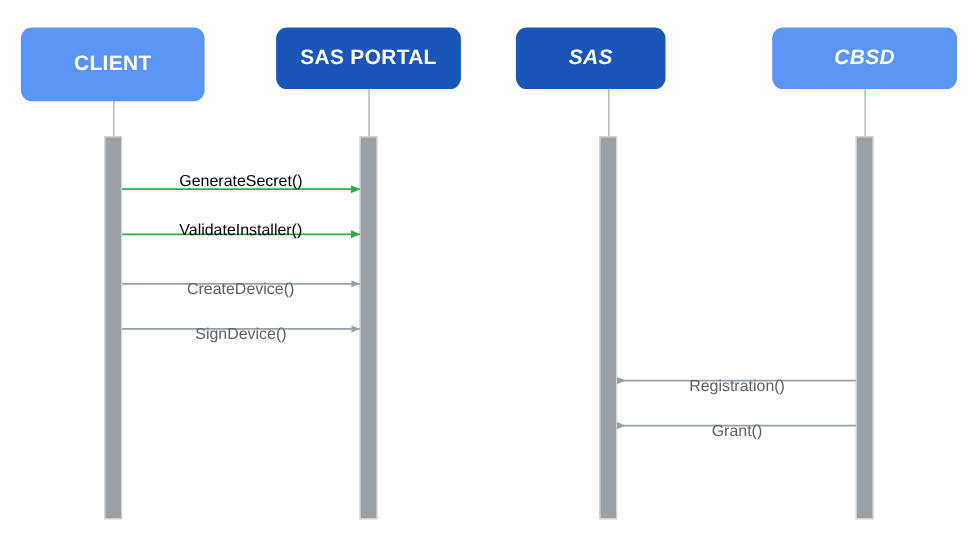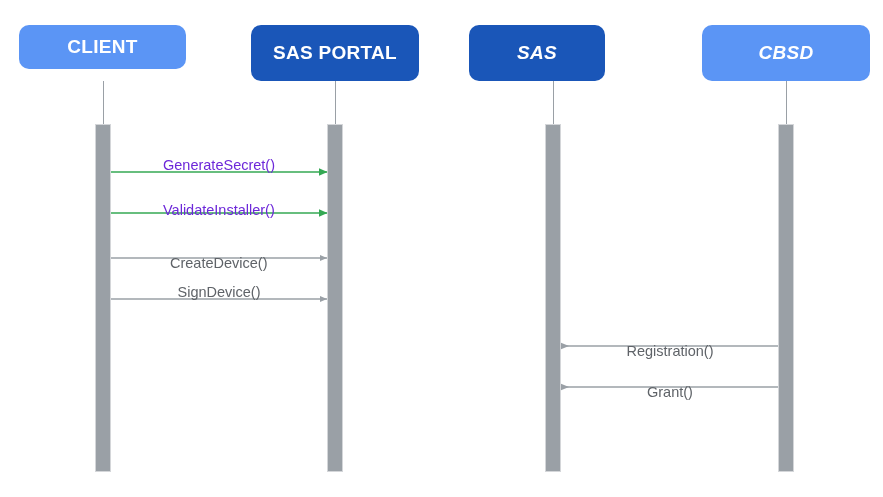--- a/index.html
+++ b/index.html
@@ -43,21 +43,21 @@
     border: 1px solid #d4d6d9;
     box-sizing: border-box;
   }
   .msg-label {
     position: absolute;
     font-size: 14.5px;
     white-space: nowrap;
     text-align: center;
     user-select: none;
   }
-  .msg-label.green { color: #6d28d9; }
+  .msg-label.green { color: #000000; }
   .msg-label.gray  { color: #5f6368; margin-top: 12px; }
   svg.msg-layer {
     position: absolute;
     left: 0;
     top: 0;
     width: 883px;
     height: 497px;
     overflow: visible;
     pointer-events: none;
   }
@@ -98,36 +98,36 @@
         <line x1="111" y1="172" x2="327" y2="172" stroke="#34a853" stroke-width="1.6" marker-end="url(#arrow-green-right)"></line>
         <line x1="111" y1="213" x2="327" y2="213" stroke="#34a853" stroke-width="1.6" marker-end="url(#arrow-green-right)"></line>
         <line x1="111" y1="258" x2="327" y2="258" stroke="#9aa0a6" stroke-width="1.6" marker-end="url(#arrow-gray-right)"></line>
         <line x1="111" y1="299" x2="327" y2="299" stroke="#9aa0a6" stroke-width="1.6" marker-end="url(#arrow-gray-right)"></line>
         <line x1="778" y1="346" x2="561" y2="346" stroke="#9aa0a6" stroke-width="1.6" marker-end="url(#arrow-gray-left)"></line>
         <line x1="778" y1="387" x2="561" y2="387" stroke="#9aa0a6" stroke-width="1.6" marker-end="url(#arrow-gray-left)"></line>
       </g>
   </svg>
 
   <div id="participants-layer">
-      <div class="participant-box" style="left: 19px; top: 25px; width: 167px; height: 44px; background: rgb(91, 149, 245);">
+      <div class="participant-box" style="left: 19px; top: 25px; width: 167px; height: 67px; background: rgb(91, 149, 245);">
         <span>CLIENT</span>
       </div>
       <div class="participant-box" style="left: 251px; top: 25px; width: 168px; height: 56px; background: rgb(26, 86, 184);">
         <span>SAS PORTAL</span>
       </div>
       <div class="participant-box" style="left: 469px; top: 25px; width: 136px; height: 56px; background: rgb(26, 86, 184); font-style: italic;">
         <span>SAS</span>
       </div>
       <div class="participant-box" style="left: 702px; top: 25px; width: 168px; height: 56px; background: rgb(91, 149, 245); font-style: italic;">
         <span>CBSD</span>
       </div>
     </div>
 
   <div id="labels-layer">
       <div class="msg-label green" style="left: 163px; top: 157px;">GenerateSecret()</div>
       <div class="msg-label green" style="left: 163px; top: 202px;">ValidateInstaller()</div>
       <div class="msg-label gray" style="left: 170px; top: 243px;">CreateDevice()</div>
-      <div class="msg-label gray" style="left: 177.5px; top: 272px;">SignDevice()</div>
+      <div class="msg-label gray" style="left: 177.5px; top: 284px;">SignDevice()</div>
       <div class="msg-label gray" style="left: 626.5px; top: 331px;">Registration()</div>
       <div class="msg-label gray" style="left: 647px; top: 372px;">Grant()</div>
     </div>
 
 </div>
 
 </body></html>

